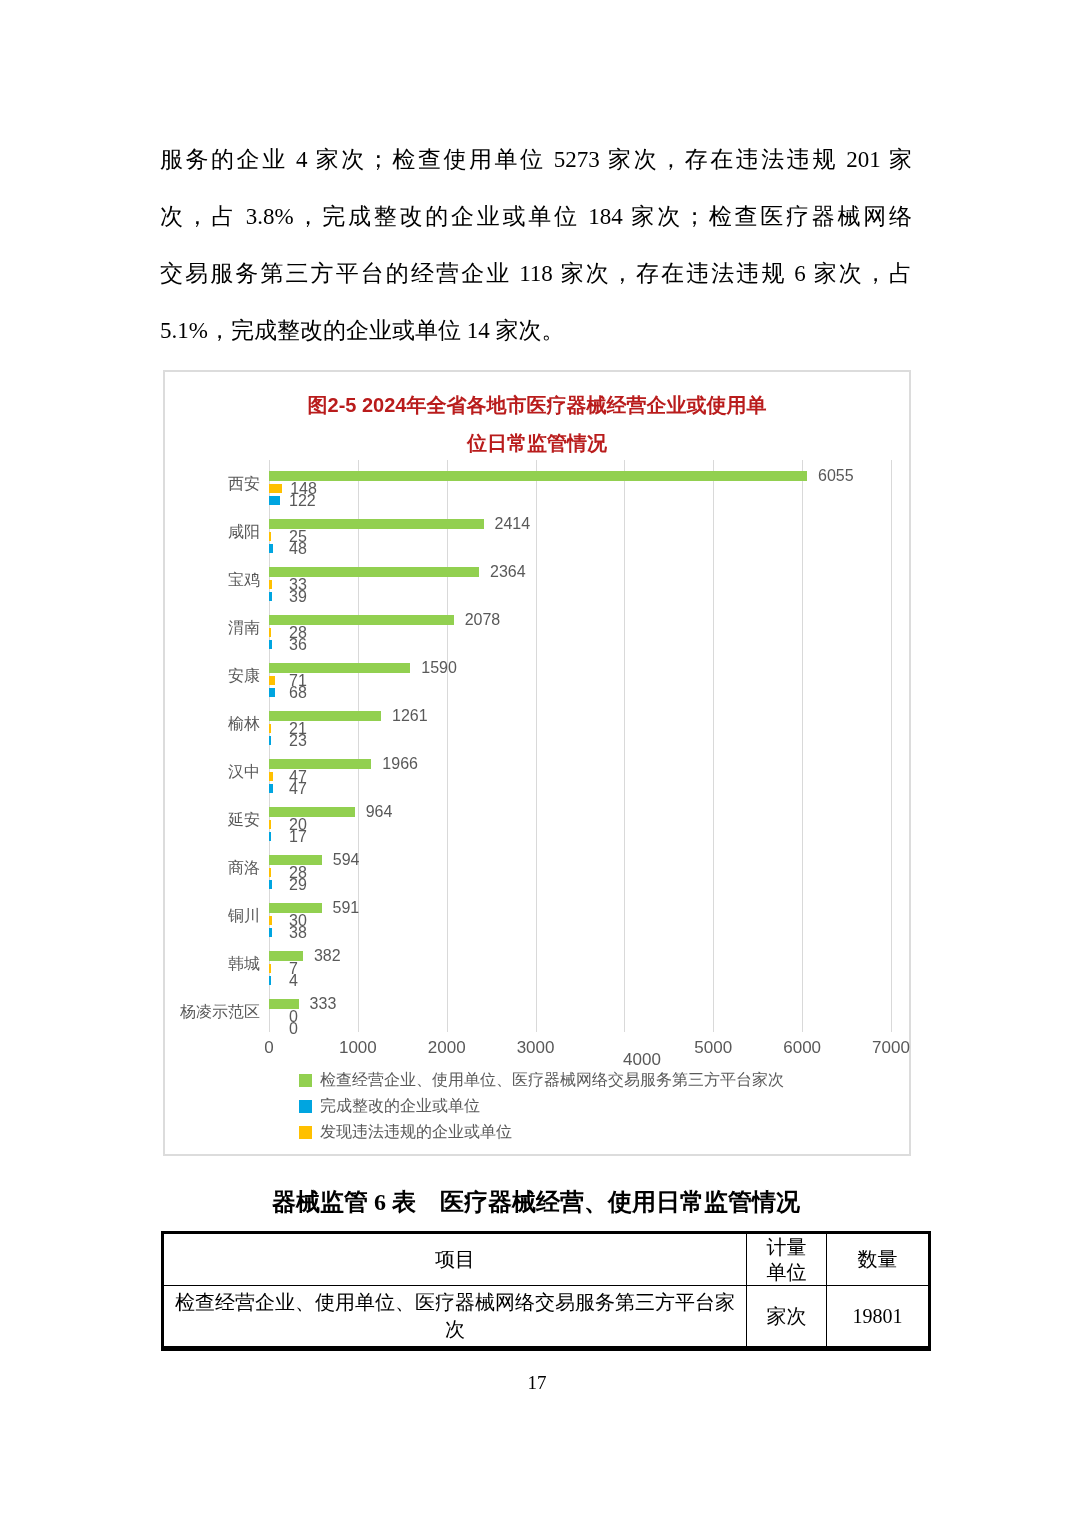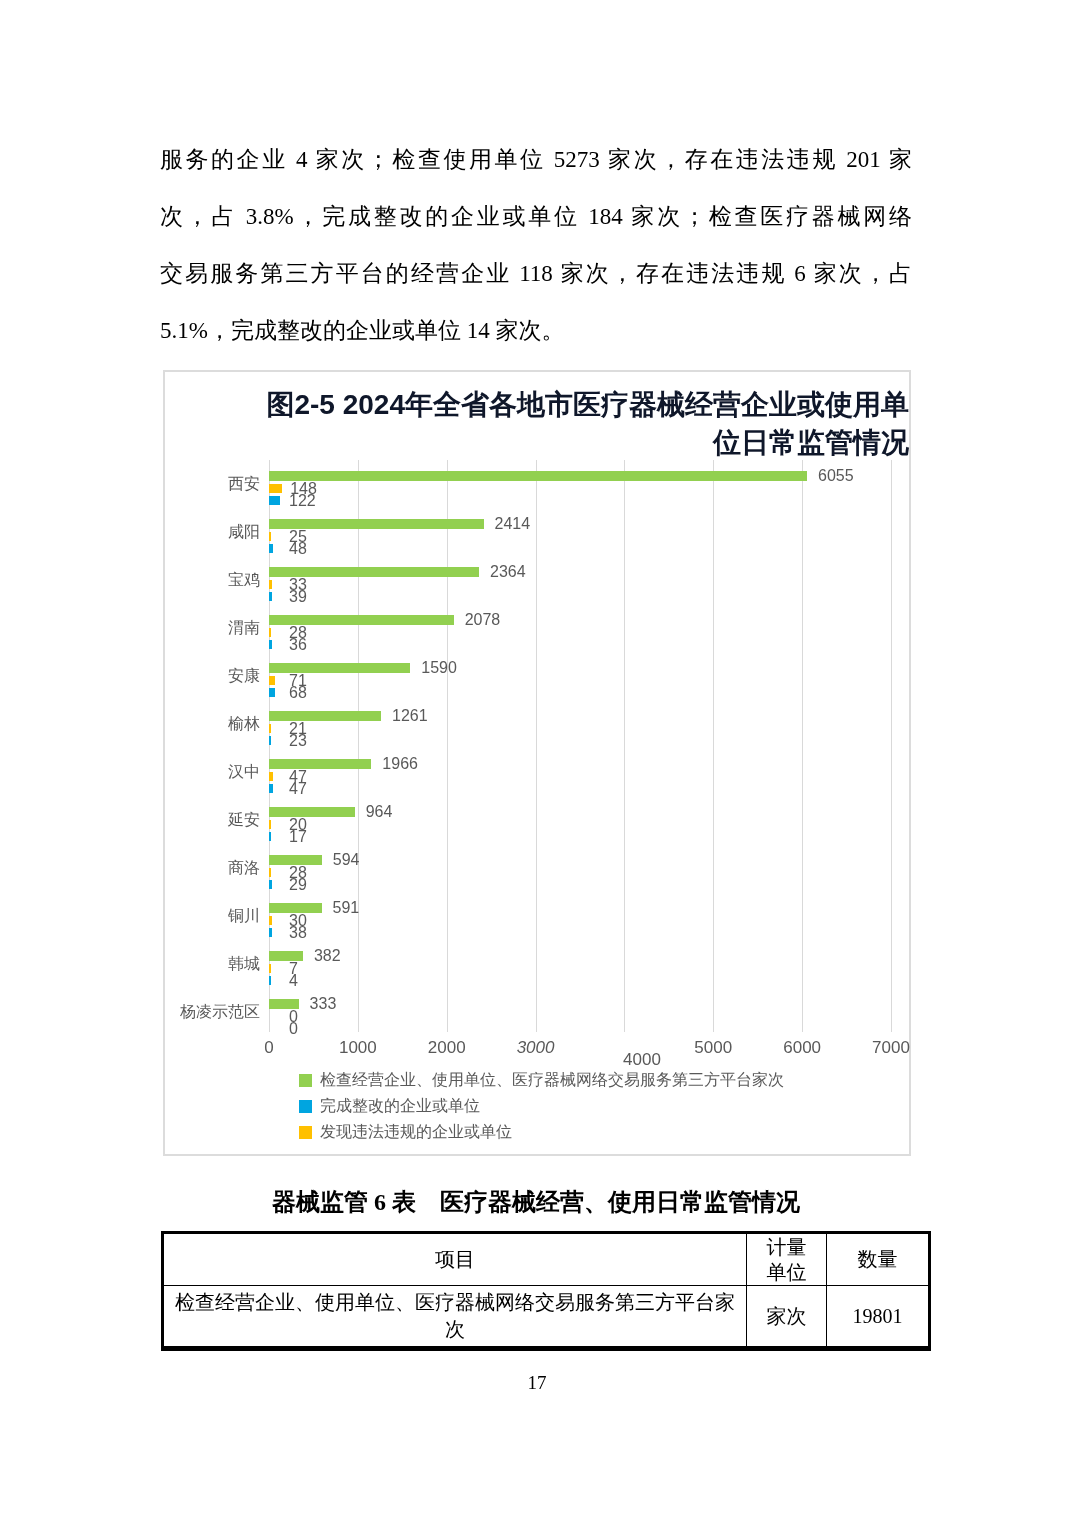--- a/index.html
+++ b/index.html
@@ -27,22 +27,22 @@
   
   .figure {
     position: absolute;
     left: 163px; top: 370px; width: 748px; height: 786px;
     border: 2px solid #dcdcdc;
     background: #fff;
     font-family: "Liberation Sans", sans-serif;
   }
   .chart-title {
     position: absolute; top: 14px; left: 0; width: 100%;
-    text-align: right; font-weight: bold;
-    font-size: 28px; line-height: 38px; color: #0f172a;
+    text-align: center; font-weight: bold;
+    font-size: 20px; line-height: 38px; color: #b91c1c;
   }
   .plot {
     position: absolute; left: 104px; top: 88px;
     width: 623px; height: 572px;
   }
   .gridline {
     position: absolute; top: 0; bottom: 0; width: 1px;
     background: #d9d9d9;
   }
   .groups {
@@ -306,21 +306,21 @@
           <div class="bar-row h2">
             <span class="bar-value" style="left: 20px;">0</span>
           </div>
         </div>
       </div>
   </div>
   <div class="x-axis-labels" id="xlabels">
       <div class="x-tick-label" style="left: 0px;">0</div>
       <div class="x-tick-label" style="left: 88.8571px;">1000</div>
       <div class="x-tick-label" style="left: 177.714px;">2000</div>
-      <div class="x-tick-label" style="left: 266.571px; font-style: italic;">3000</div>
+      <div class="x-tick-label" style="left: 266.571px;">3000</div>
       <div class="x-tick-label" style="left: 373px; margin-top: 12px;">4000</div>
       <div class="x-tick-label" style="left: 444.286px;">5000</div>
       <div class="x-tick-label" style="left: 533.143px;">6000</div>
       <div class="x-tick-label" style="left: 622px;">7000</div>
     </div>
   <div class="legend" id="legend">
       <div class="legend-item">
         <div class="legend-swatch" style="background: rgb(146, 208, 80);"></div>
         <div class="legend-label">检查经营企业、使用单位、医疗器械网络交易服务第三方平台家次</div>
       </div>

